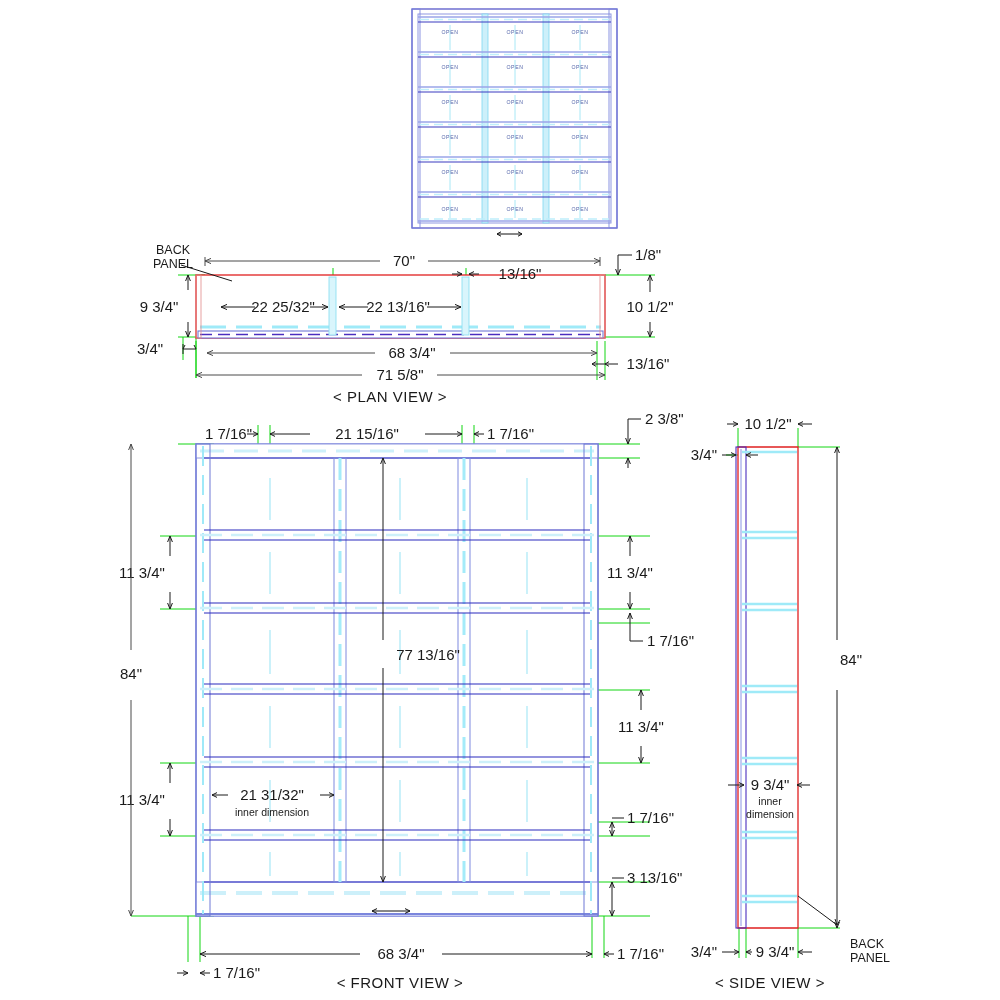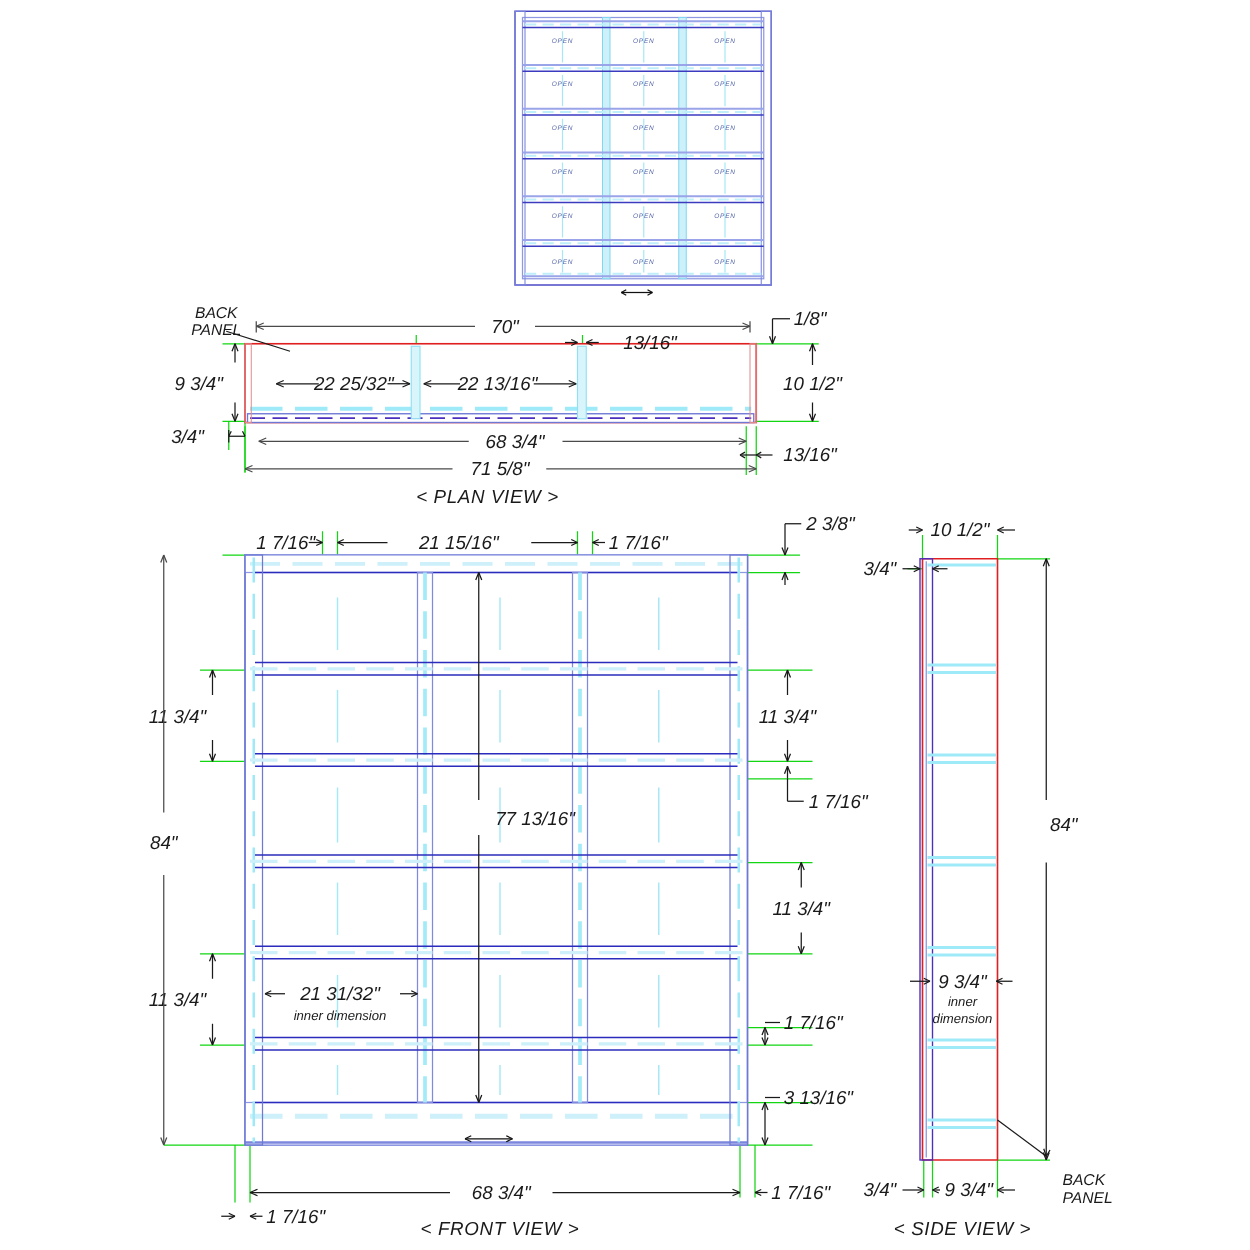--- a/index.html
+++ b/index.html
@@ -1,18 +1,18 @@
 <!DOCTYPE html>
 <html><head>
 <meta charset="utf-8">
 <style>
   html,body{margin:0;padding:0;background:#ffffff;}
   body{width:1000px;height:1000px;position:relative;overflow:hidden;
        font-family:"Liberation Sans", sans-serif;color:#000;}
-  #sheet{position:absolute;inset:0;width:992px;height:1000px;font-style:italic;}
+  #sheet{position:absolute;inset:0;width:992px;height:1000px;}
   svg{display:block;}
   text{font-family:"Liberation Sans", sans-serif;fill:#1a1a1a;}
   .dimtxt{font-size:15px;}
   .dimtxt-sm{font-size:12.5px;}
   .dimtxt-xs{font-size:10.5px;}
   .viewtitle{font-size:15px;letter-spacing:.5px;}
   .opentxt{font-size:5.2px;fill:#5566aa;letter-spacing:.6px;}
 </style>
 </head>
 <body>

